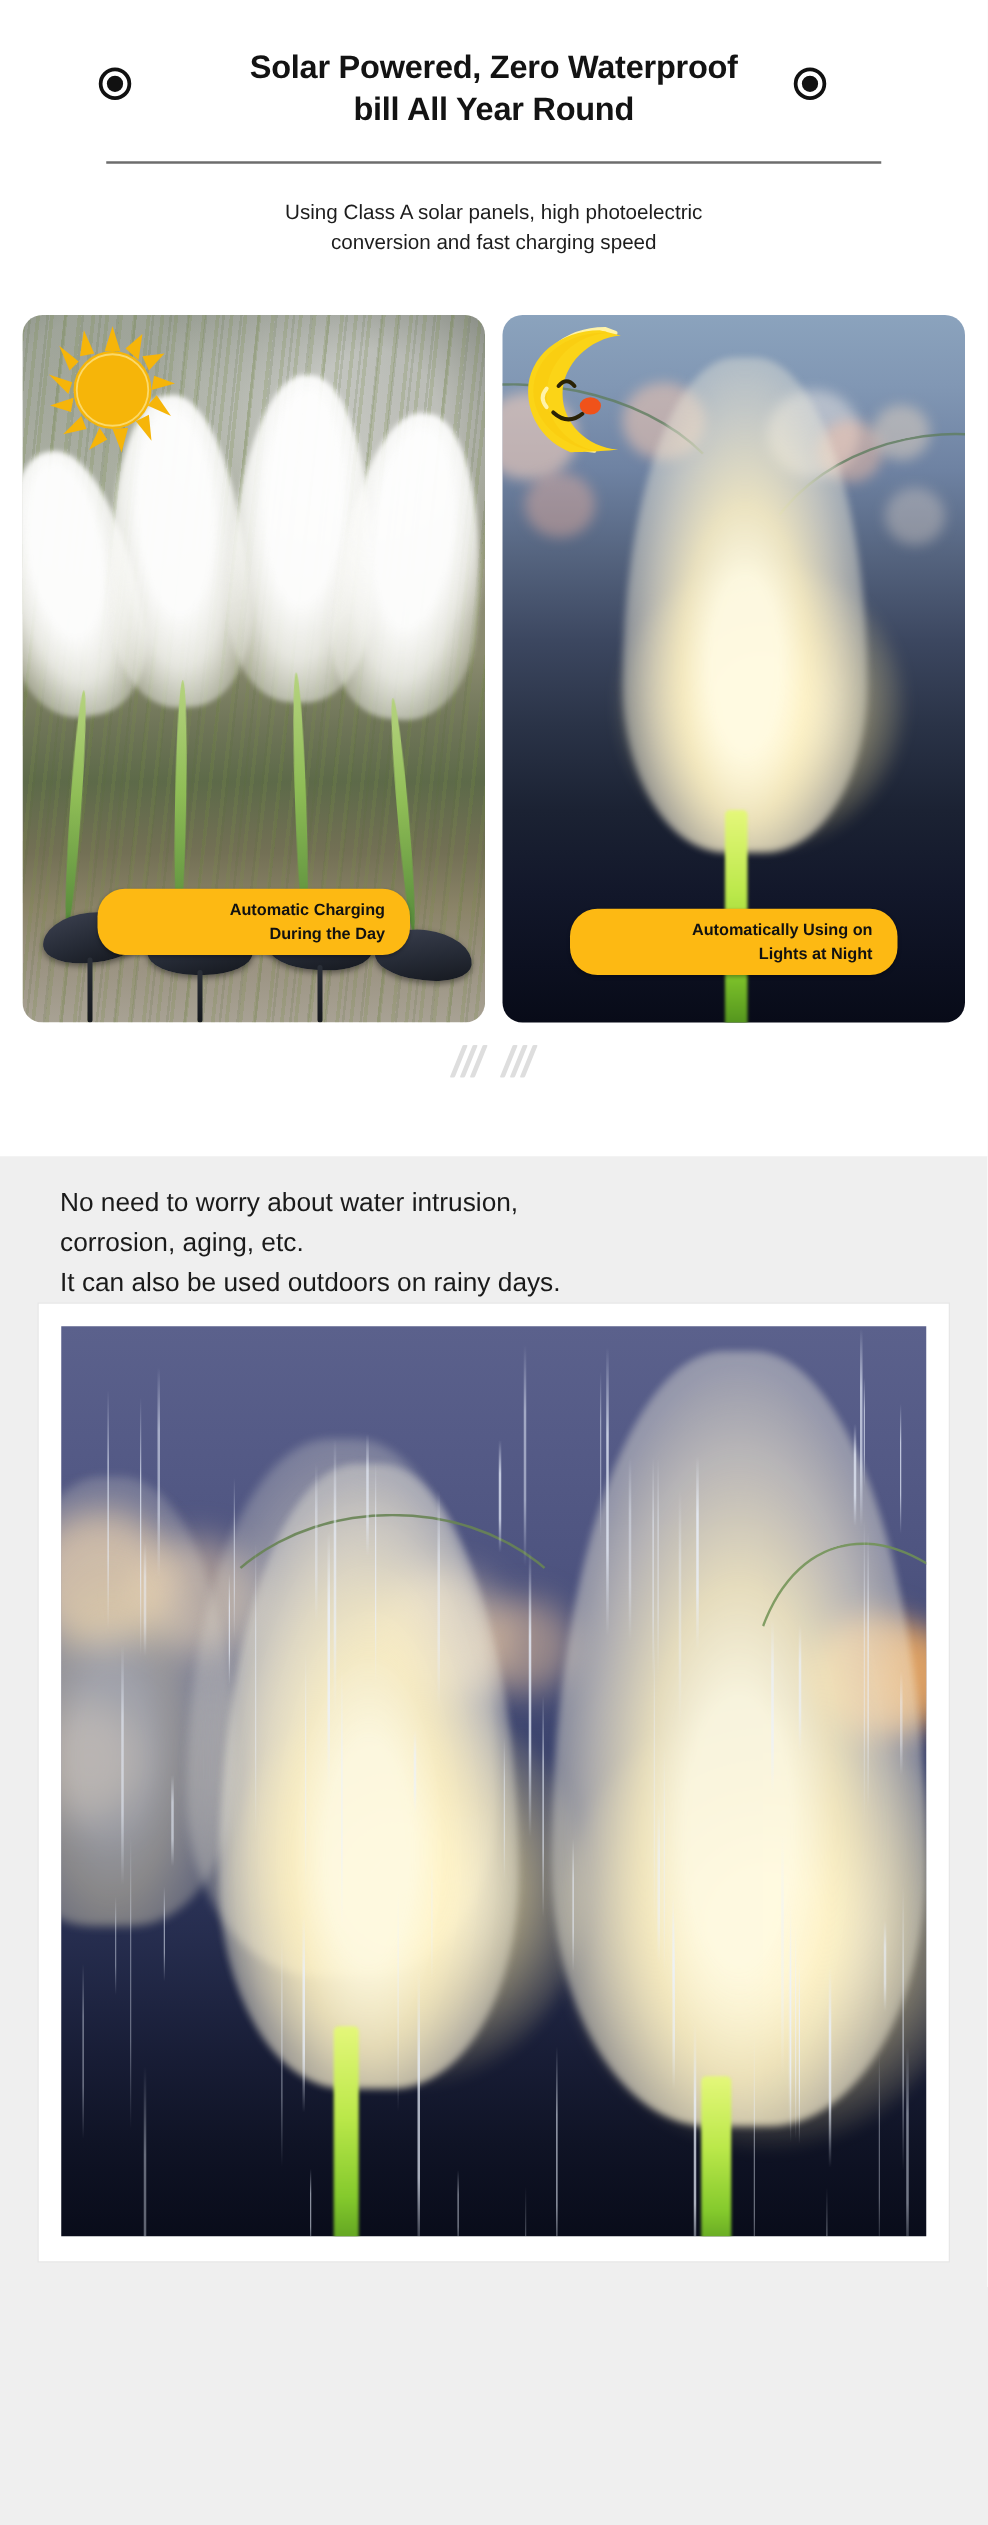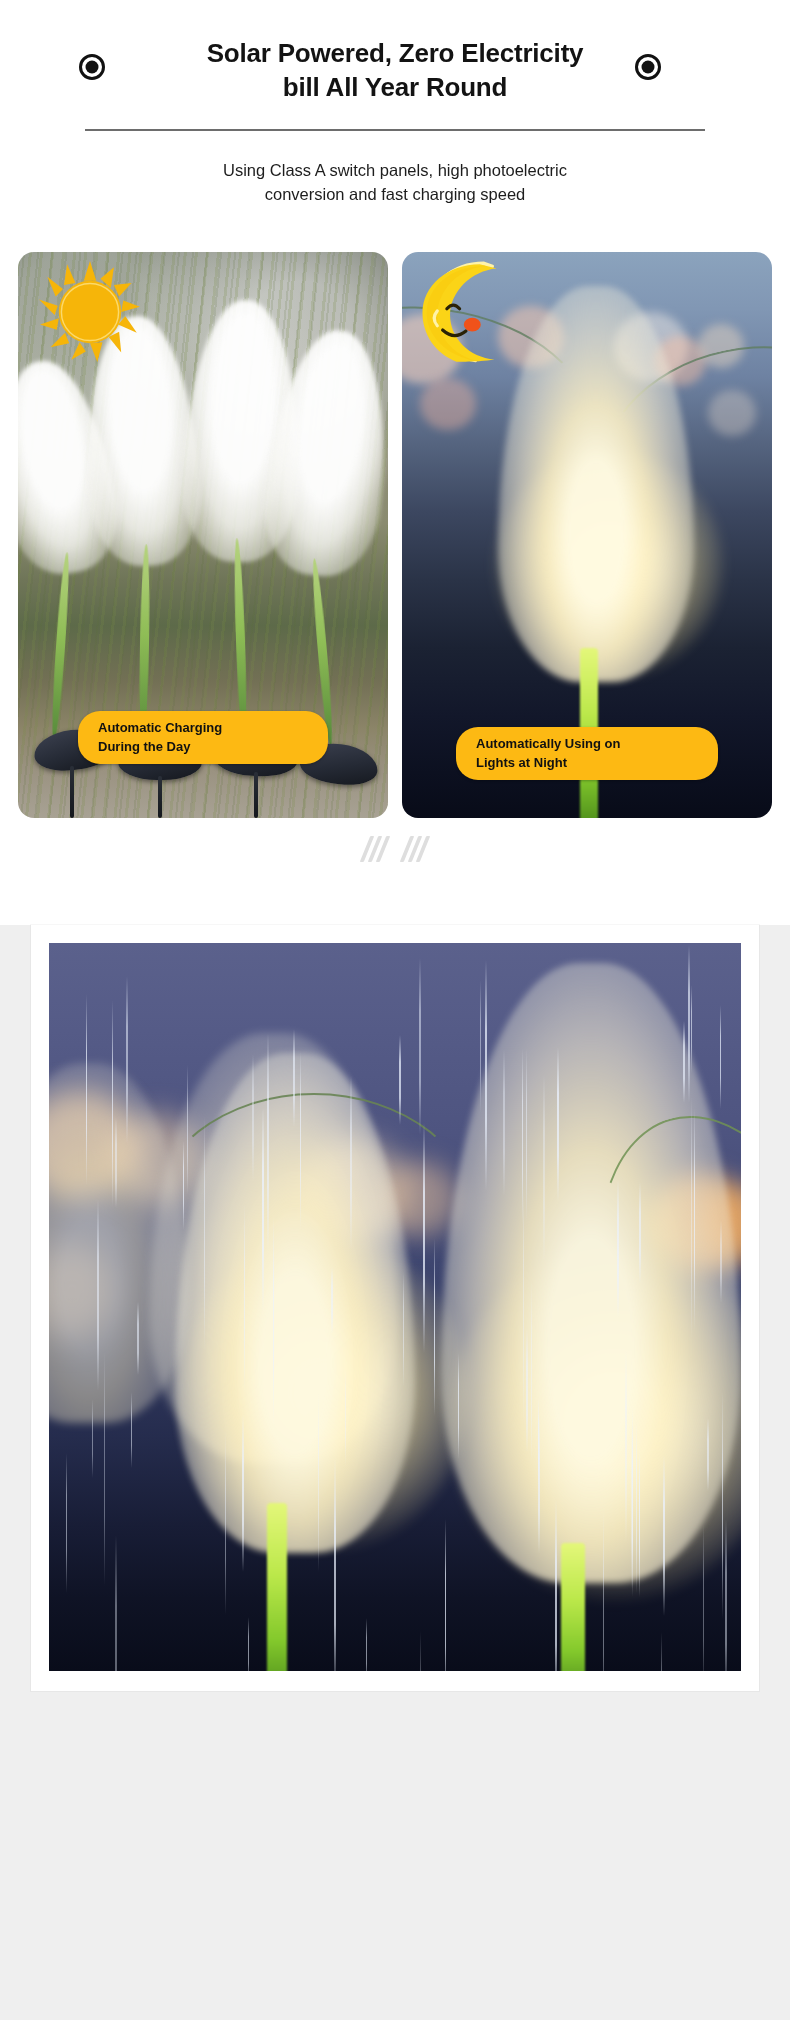--- a/index.html
+++ b/index.html
@@ -176,21 +176,21 @@
   
   .pill {
     position: absolute;
     left: 50%;
     transform: translateX(-50%);
     background: #FDB913;
     color: #111111;
     font-weight: bold;
     font-size: 13px;
     line-height: 1.42;
-    text-align: left;
+    text-align: right;
     border-radius: 22px;
     padding: 8px 20px;
     white-space: pre-line;
     box-shadow: 0 1px 3px rgba(0,0,0,.28);
   }
   .pill.day   { bottom: 54px; width: 250px; }
   .pill.night { bottom: 38px; width: 262px; }
 
   
   .reminder {
@@ -273,24 +273,24 @@
   .blur-soft { filter: blur(4px); }
 </style>
 </head>
 <body>
 
 <section class="section-solar">
 
   <div class="headline-wrap">
     <span class="bullseye left"></span>
     <span class="bullseye right"></span>
-    <h1 class="headline" style="white-space:pre-line">Solar Powered, Zero Electricity
+    <h1 class="headline" style="white-space:pre-line">Solar Powered, Zero Waterproof
 bill All Year Round</h1>
     <div class="divider"></div>
-    <p class="subhead" style="white-space:pre-line">Using Class A switch panels, high photoelectric
+    <p class="subhead" style="white-space:pre-line">Using Class A solar panels, high photoelectric
 conversion and fast charging speed</p>
   </div>
 
   <div class="photo-row">
 
     <figure class="photo-card photo-day">
       <div class="day-grass"></div>
 
       <div class="plume" style="left:-16px; top:108px; width:108px; height:214px; transform:rotate(-9deg);"></div>
       <div class="plume" style="left:68px;  top:64px;  width:112px; height:250px; transform:rotate(-3deg);"></div>
@@ -377,20 +377,23 @@
       </span>
     <span class="slashes">
         <i></i>
         <i></i>
         <i></i>
       </span>
   </div>
 </section>
 
 <section class="section-water">
+  <p class="water-body">No need to worry about water intrusion,
+corrosion, aging, etc.
+It can also be used outdoors on rainy days.</p>
 
   <figure class="rain-frame">
     <div class="rain-photo">
 
       <div class="bokeh" style="left:-30px; top:148px; width:120px; height:108px; background:rgba(246,206,158,.62); filter:blur(14px);"></div>
       <div class="bokeh" style="left:60px;  top:170px; width:96px;  height:92px;  background:rgba(250,216,170,.50); filter:blur(14px);"></div>
       <div class="bokeh" style="left:250px; top:196px; width:110px; height:104px; background:rgba(252,222,180,.52); filter:blur(14px);"></div>
       <div class="bokeh" style="left:330px; top:218px; width:80px;  height:76px;  background:rgba(250,208,160,.46); filter:blur(13px);"></div>
       <div class="bokeh" style="left:600px; top:230px; width:104px; height:100px; background:rgba(246,178,106,.70); filter:blur(12px);"></div>
       <div class="bokeh" style="left:646px; top:244px; width:76px;  height:74px;  background:rgba(244,172,96,.62);  filter:blur(12px);"></div>

